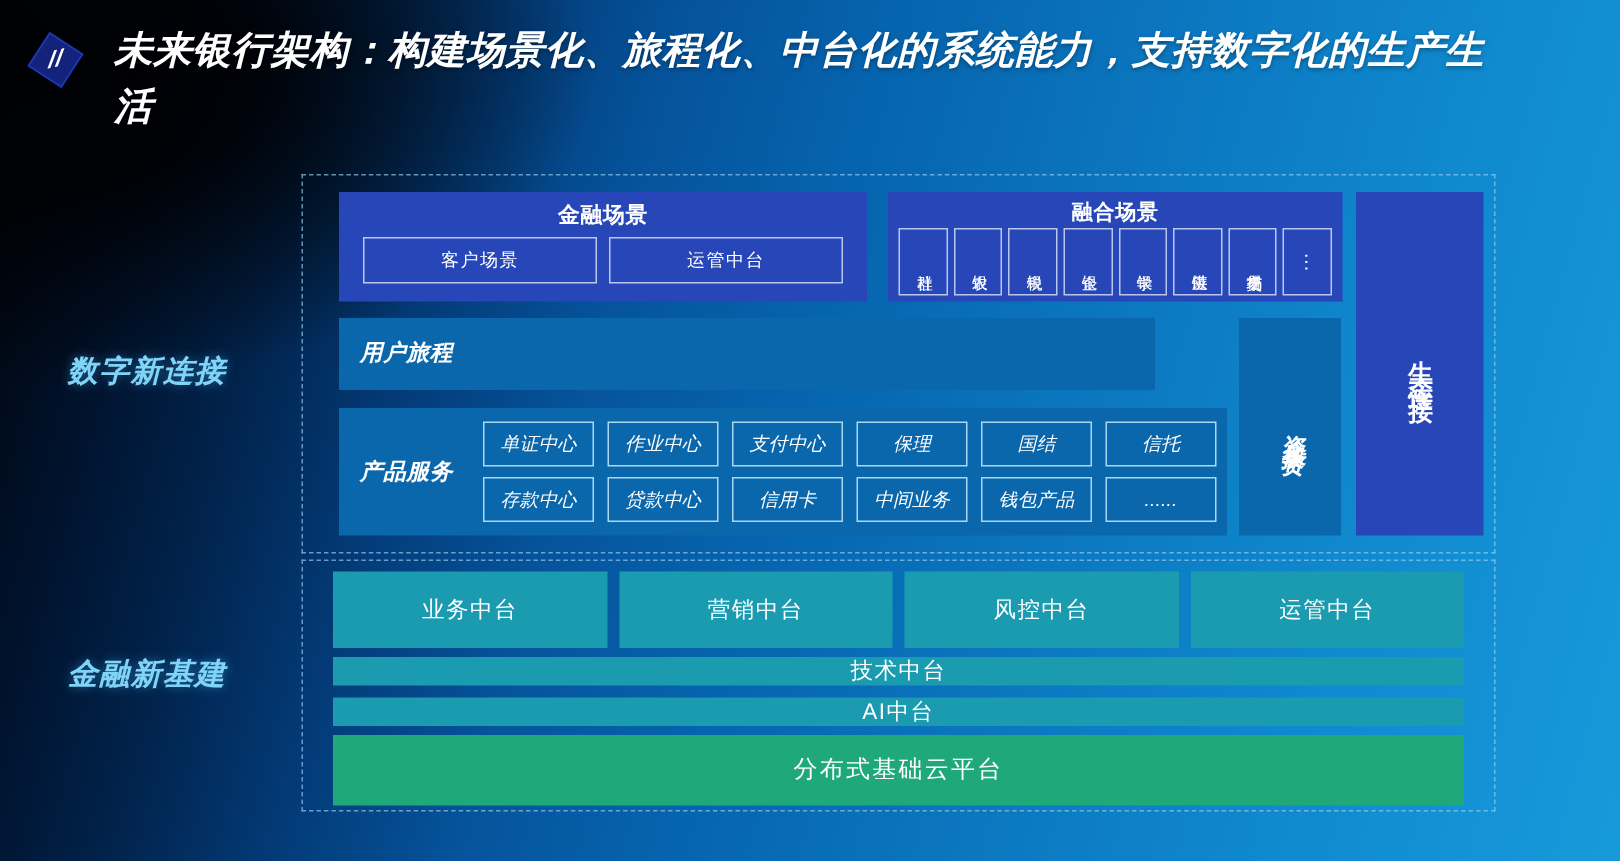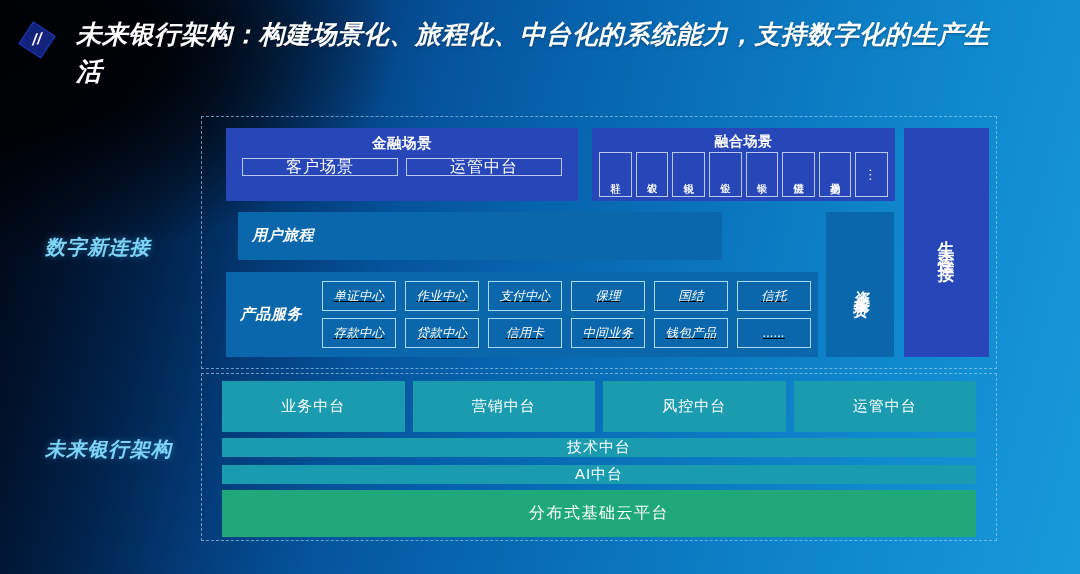--- a/index.html
+++ b/index.html
@@ -86,24 +86,24 @@
     left: 226px; top: 128px; width: 352px; height: 73px;
     background: #2747b8;
   }
   #panel-fin .panel-title {
     position: absolute; left: 0; top: 6px; width: 100%;
     text-align: center;
     color: #ffffff; font-size: 14.5px; font-weight: bold;
     letter-spacing: 0.5px;
   }
   .fin-chip {
-    position: absolute; top: 30px; height: 18px;
+    position: absolute; top: 30px; height: 31px;
     border: 1.4px solid #b9c7ee;
     display: flex; align-items: center; justify-content: center;
-    color: #ffffff; font-size: 16px; letter-spacing: 1px; font-family: Liberation Mono, monospace;
+    color: #ffffff; font-size: 12px; letter-spacing: 1px; font-family: Liberation Mono, monospace;
   }
   #fin-chip-0 { left: 16px;  width: 156px; }
   #fin-chip-1 { left: 180px; width: 156px; }
 
   
   #panel-fusion {
     left: 592px; top: 128px; width: 303px; height: 73px;
     background: #2747b8;
   }
   #panel-fusion .panel-title {
@@ -132,21 +132,21 @@
   }
   .fusion-chip.dots {
     writing-mode: horizontal-tb;
     font-size: 13px;
     letter-spacing: 0;
   }
   .fusion-chip.dots span { transform: rotate(90deg); display:inline-block; }
 
   
   #panel-journey {
-    left: 238px; top: 212px; width: 484px; height: 48px;
+    left: 226px; top: 212px; width: 544px; height: 48px;
     background: #0a67ab;
   }
   #panel-journey .row-label {
     position: absolute; left: 14px; top: 14px;
     color: #ffffff; font-size: 15px; font-weight: bold; font-style: italic;
     letter-spacing: 0.5px;
   }
   #journey-row {
     position: absolute; left: 96px; top: 9px;
     display: flex; gap: 9px;
@@ -164,21 +164,21 @@
     left: 226px; top: 272px; width: 592px; height: 85px;
     background: #0a67ab;
   }
   #panel-product .row-label {
     position: absolute; left: 14px; top: 33px;
     color: #ffffff; font-size: 15px; font-weight: bold; font-style: italic;
     letter-spacing: 0.5px;
   }
   .product-row {
     position: absolute; left: 96px;
-    display: flex; gap: 9px; text-decoration: underline;
+    display: flex; gap: 9px;
   }
   #product-row-0 { top: 9px; }
   #product-row-1 { top: 46px; }
   .product-row .chip {
     width: 74px; height: 30px;
     border: 1.3px solid #a9d8f2;
     display: flex; align-items: center; justify-content: center;
     color: #ffffff; font-size: 12.5px; font-style: italic;
     letter-spacing: 0.2px; white-space: nowrap;
   }
@@ -239,21 +239,21 @@
           <rect x="7" y="7" width="26" height="26" transform="rotate(45 20 20)" fill="none" stroke="#1b3ab8" stroke-width="1.2"></rect>
           <path d="M13.5 24.5 L20.5 13.5 L22.5 13.5 L15.5 24.5 Z" fill="#ffffff"></path>
           <path d="M18.5 24.5 L25.5 13.5 L27.5 13.5 L20.5 24.5 Z" fill="#ffffff"></path>
         </g>
       </svg>
     </div>
     <div id="title">未来银行架构：构建场景化、旅程化、中台化的系统能力，支持数字化的生产生活</div>
   </div>
 
   <div class="side-label" id="label-connect">数字新连接</div>
-  <div class="side-label" id="label-infra">未来银行架构</div>
+  <div class="side-label" id="label-infra">金融新基建</div>
 
   <div class="dashed-frame" id="frame-top"></div>
   <div class="dashed-frame" id="frame-bottom"></div>
 
   <div class="panel" id="panel-fin">
     <div class="panel-title">金融场景</div>
     <div class="fin-chip" id="fin-chip-0">客户场景</div>
     <div class="fin-chip" id="fin-chip-1">运管中台</div>
   </div>
 

